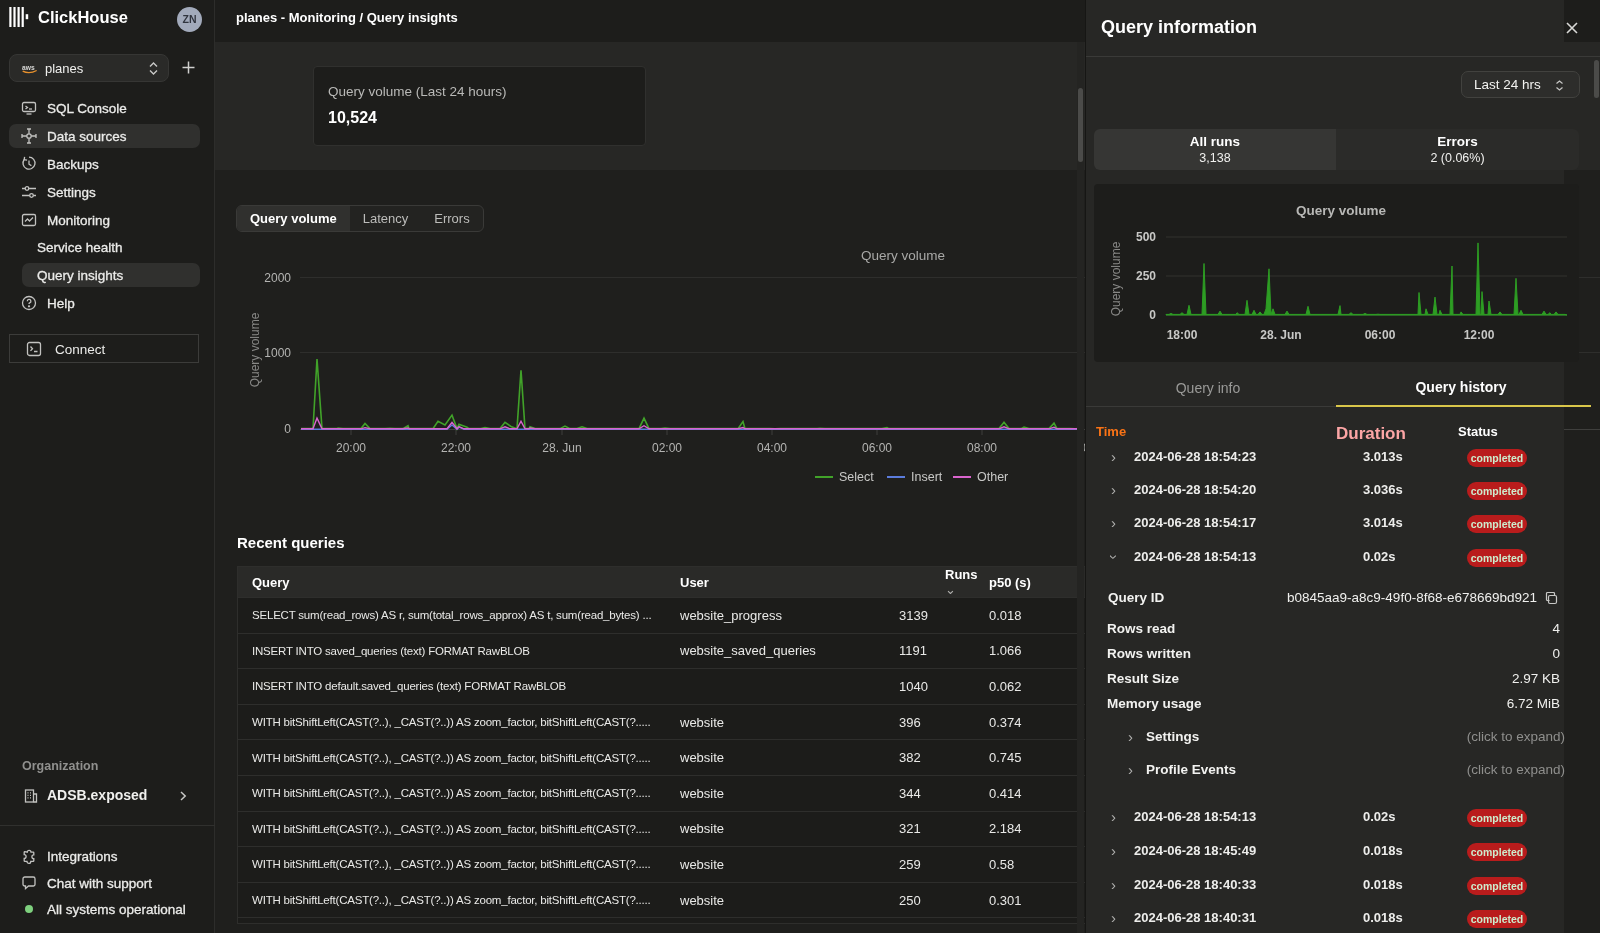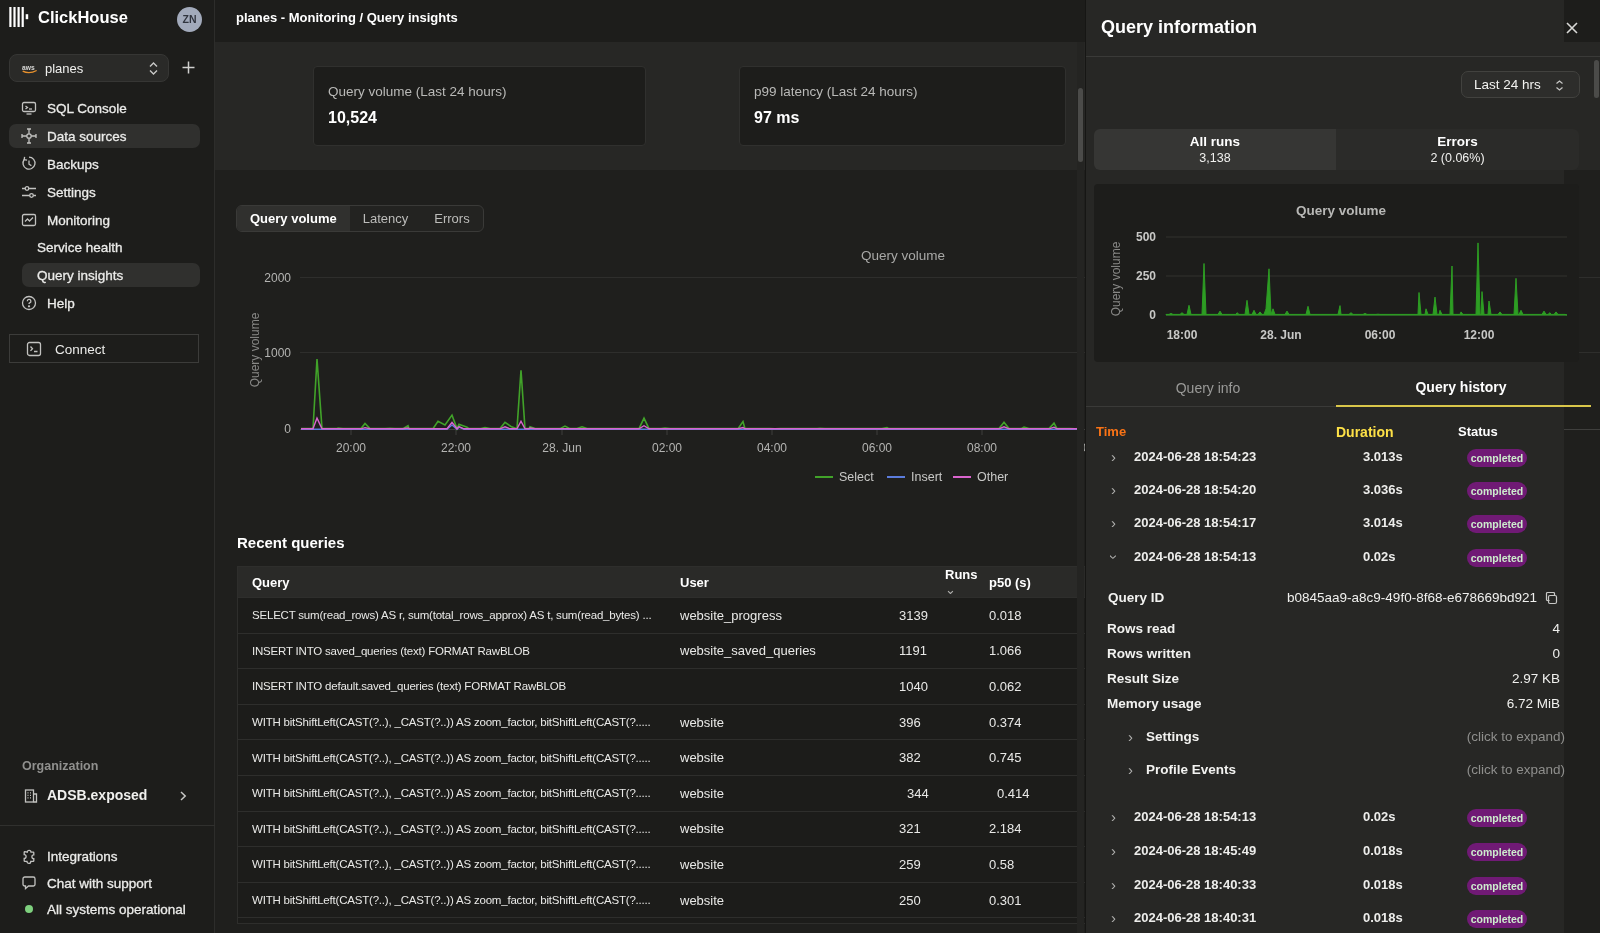--- a/index.html
+++ b/index.html
@@ -27,21 +27,21 @@
 
 .rq-r { height:35.6px; display:flex; align-items:center; border-top:1px solid #2e2e2c; white-space:nowrap; }
 .rq-r > div, .rq-h > div { overflow:hidden; flex-shrink:0; }
 
 
 #panel { position:absolute; left:1085px; top:0; width:479px; height:933px; background:#272725; border-left:1px solid #161614; z-index:10; }
 .hrow { position:absolute; left:0; width:515px; height:18px; }
 .hrow .chev { position:absolute; left:25px; top:0px; color:#b0b0ae; font-size:15px; line-height:16px; display:inline-block; }
 .hrow .tm { position:absolute; left:48px; color:#ededeb; font-size:13px; font-weight:600; }
 .hrow .dur { position:absolute; left:277px; color:#ededeb; font-size:13px; font-weight:600; }
-.pill { position:absolute; left:381px; top:0px; width:60px; height:18px; background:#701a75; border-radius:9px; color:#cdeccd; font-size:10.5px; text-align:center; line-height:18px; font-weight:600; }
+.pill { position:absolute; left:381px; top:0px; width:60px; height:18px; background:#b91c1c; border-radius:9px; color:#cdeccd; font-size:10.5px; text-align:center; line-height:18px; font-weight:600; }
 .drow { position:absolute; left:0; width:515px; height:18px; }
 .drow .dl { position:absolute; color:#f2f2f0; font-size:13.5px; font-weight:600; }
 .drow .dv { position:absolute; right:41px; color:#f0f0ee; font-size:13.5px; }
 .drow .chev { position:absolute; color:#b0b0ae; font-size:15px; line-height:16px; }
 </style>
 </head>
 <body>
 
 <div id="sidebar">
 
@@ -154,24 +154,20 @@
       </svg>
     All systems operational</div>
 </div>
 
 <div id="main">
   <div id="topbar">planes - Monitoring / Query insights</div>
   <div id="stats">
     <div class="card" style="left:98px; width:333px;">
         <div class="t">Query volume (Last 24 hours)</div>
         <div class="v">10,524</div>
-      </div>
-    <div class="card" style="left:524px; width:327px;">
-        <div class="t">p99 latency (Last 24 hours)</div>
-        <div class="v">97 ms</div>
       </div>
   </div>
   <div class="tabs">
     <div class="tab on">Query volume</div>
       <div class="tab">Latency</div>
       <div class="tab">Errors</div>
   </div>
   <svg id="chart" class="abs" style="left:0; top:240px;" width="1385" height="260">
     <text x="688" y="20" fill="#a8a8a6" font-size="13.5" text-anchor="middle">Query volume</text>
     <text x="44" y="110" fill="#888886" font-size="12" text-anchor="middle" transform="rotate(-90 44 110)">Query volume</text>
@@ -253,21 +249,21 @@
       </div>
     <div class="rq-r">
         <div style="width:442px; padding-left:14px; font-size:11.5px; letter-spacing:-0.2px;">WITH bitShiftLeft(CAST(?..), _CAST(?..)) AS zoom_factor, bitShiftLeft(CAST(?.....</div>
         <div style="width:219px;">website</div>
         <div style="width:90px;">382</div>
         <div>0.745</div>
       </div>
     <div class="rq-r">
         <div style="width:442px; padding-left:14px; font-size:11.5px; letter-spacing:-0.2px;">WITH bitShiftLeft(CAST(?..), _CAST(?..)) AS zoom_factor, bitShiftLeft(CAST(?.....</div>
         <div style="width:219px;">website</div>
-        <div style="width:90px;margin-left:8px;">344</div>
+        <div style="width:90px;">344</div>
         <div>0.414</div>
       </div>
     <div class="rq-r">
         <div style="width:442px; padding-left:14px; font-size:11.5px; letter-spacing:-0.2px;">WITH bitShiftLeft(CAST(?..), _CAST(?..)) AS zoom_factor, bitShiftLeft(CAST(?.....</div>
         <div style="width:219px;">website</div>
         <div style="width:90px;">321</div>
         <div>2.184</div>
       </div>
     <div class="rq-r">
         <div style="width:442px; padding-left:14px; font-size:11.5px; letter-spacing:-0.2px;">WITH bitShiftLeft(CAST(?..), _CAST(?..)) AS zoom_factor, bitShiftLeft(CAST(?.....</div>
@@ -336,21 +332,21 @@
       <path fill="#2d9d23" stroke="#2d9d23" stroke-width="1" d="M72,131 L72,130.4 L75,130.4 L77,129.4 L79,130.4 L86,130.4 L88,128.7 L90,130.4 L93,130.4 L95,121.3 L97,130.4 L100,130.4 L107,130.4 L108,130.4 L110,79.5 L112,130.4 L114,130.4 L121,130.4 L124,130.4 L126,127.1 L128,130.4 L135,130.4 L141,130.4 L142,130.4 L143,128.7 L145,130.4 L149,130.4 L151,130.4 L153,116.3 L155,130.4 L156,130.4 L158,130.4 L160,126.3 L162,130.4 L163,130.4 L164,130.4 L166,127.9 L168,130.4 L170,130.4 L172,124.8 L175,84.8 L177,130.4 L179,124.8 L181,130.4 L184,130.4 L191,130.4 L193,127.1 L195,130.4 L198,130.4 L205,130.4 L212,130.4 L214,122.3 L216,130.4 L219,130.4 L226,130.4 L233,130.4 L240,130.4 L244,130.4 L246,121.6 L247,130.4 L248,130.4 L254,130.4 L255,130.4 L257,128.7 L259,130.4 L261,130.4 L268,130.4 L269,130.4 L271,129.4 L273,130.4 L275,130.4 L282,130.4 L284,130.2 L286,130.4 L289,130.4 L296,130.4 L303,130.4 L310,130.4 L317,130.4 L323,130.4 L324,130.4 L325,108.5 L327,130.4 L330,130.4 L331,130.4 L332,124.8 L334,130.4 L338,130.4 L339,130.4 L341,113.1 L343,130.4 L344,130.4 L345,130.4 L346,126.3 L348,130.4 L352,130.4 L356,130.4 L358,82.0 L359,130.4 L360,130.4 L365,130.4 L366,130.4 L367,127.9 L369,130.4 L373,130.4 L380,130.4 L382,130.4 L384,58.9 L386,130.4 L387,130.4 L388,107.6 L390,130.4 L393,130.4 L394,130.4 L395,117.0 L397,130.4 L401,130.4 L404,130.4 L406,127.9 L408,130.4 L415,130.4 L420,130.4 L422,94.3 L424,130.4 L425,130.4 L427,126.3 L429,130.4 L436,130.4 L443,130.4 L448,130.4 L450,127.1 L452,130.4 L454,130.4 L456,128.7 L457,130.4 L458,130.4 L460,130.4 L462,127.9 L464,130.4 L471,130.4 L473,131 Z"></path>
     </svg>
   </div>
 
   <div class="abs" style="left:0; top:380px; width:250px; text-align:center; color:#9a9a98; font-size:14px;"><span style="position:relative; left:-3px;">Query info</span></div>
   <div class="abs" style="left:250px; top:379px; width:250px; text-align:center; color:#fff; font-size:14px; font-weight:bold;">Query history</div>
   <div class="abs" style="left:0; top:406px; width:250px; border-top:1px solid #3a3a38;"></div>
   <div class="abs" style="left:250px; top:405px; width:255px; border-top:2px solid #d9c64a;"></div>
 
   <div class="abs" style="left:10px; top:424px; color:#f97316; font-size:13px; font-weight:bold;">Time</div>
-  <div class="abs" style="left:250px; top:424px; color:#fde047; font-size:14px; font-weight:bold;">Duration</div>
+  <div class="abs" style="left:250px; top:424px; color:#fca5a5; font-size:17px; font-weight:bold;">Duration</div>
   <div class="abs" style="left:372px; top:424px; color:#fff; font-size:13px; font-weight:bold;">Status</div>
 
   <div class="hrow" style="top:449px;">
       <span class="chev">›</span>
       <span class="tm">2024-06-28 18:54:23</span>
       <span class="dur">3.013s</span>
       <span class="pill">completed</span>
     </div>
   <div class="hrow" style="top:482px;">
       <span class="chev">›</span>

